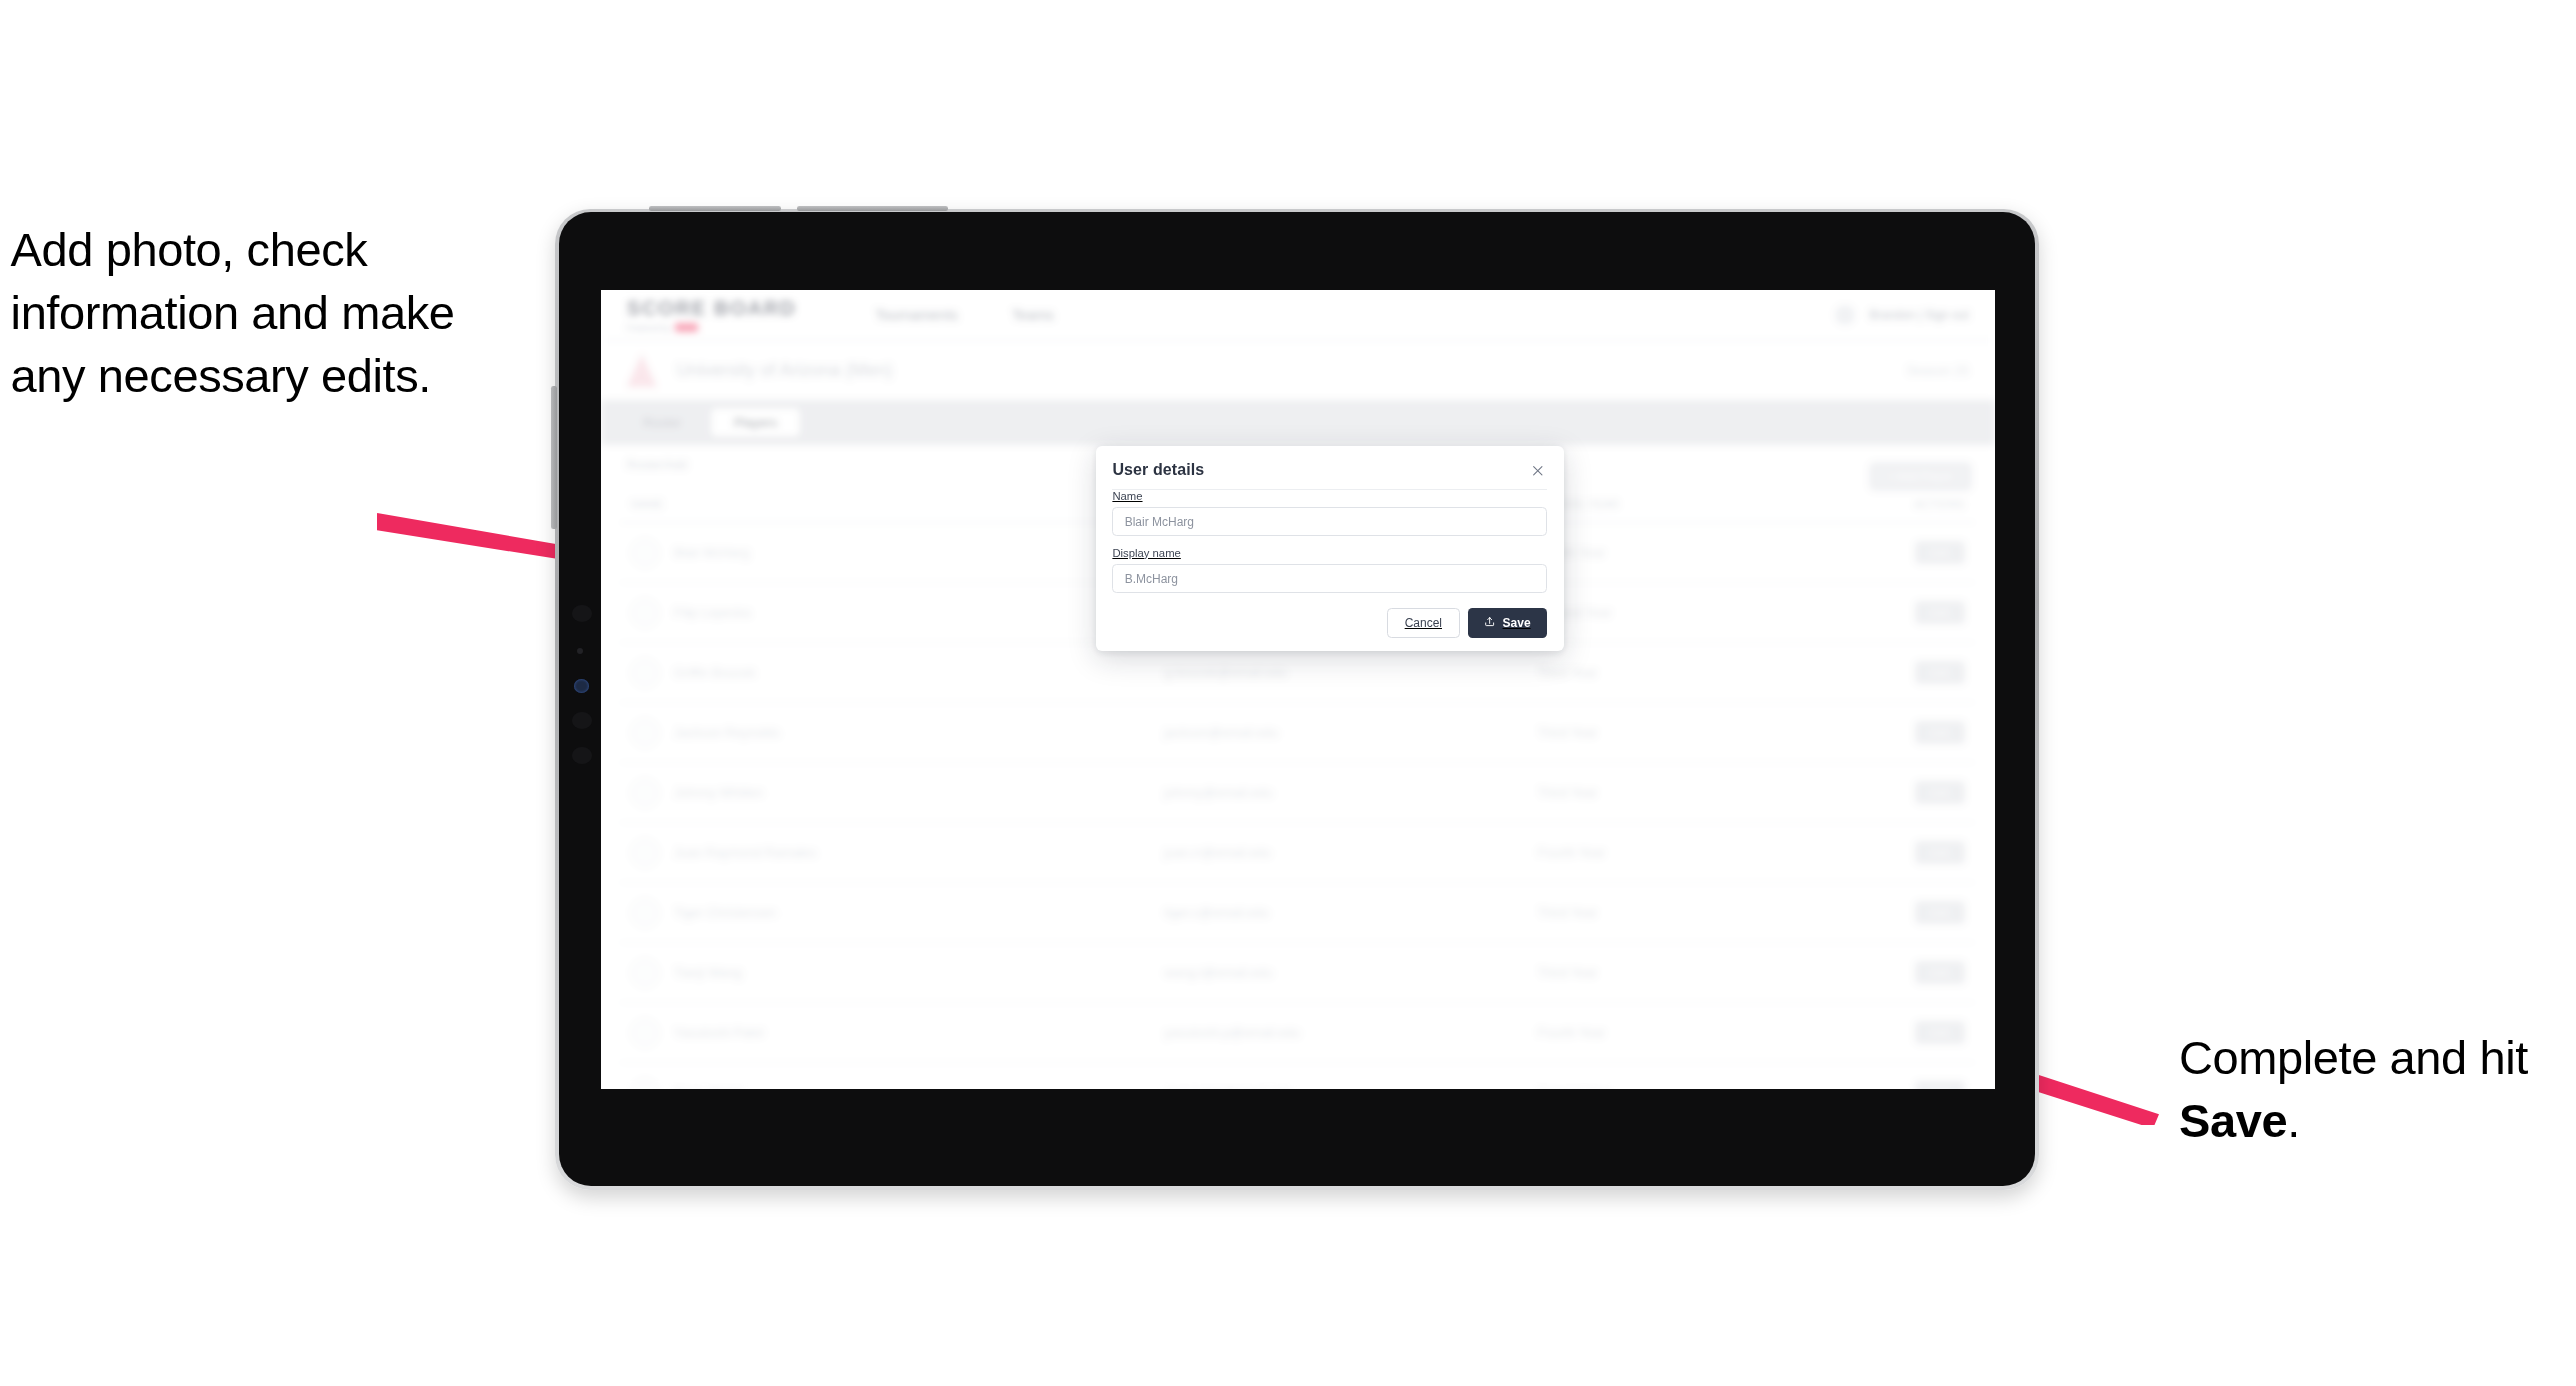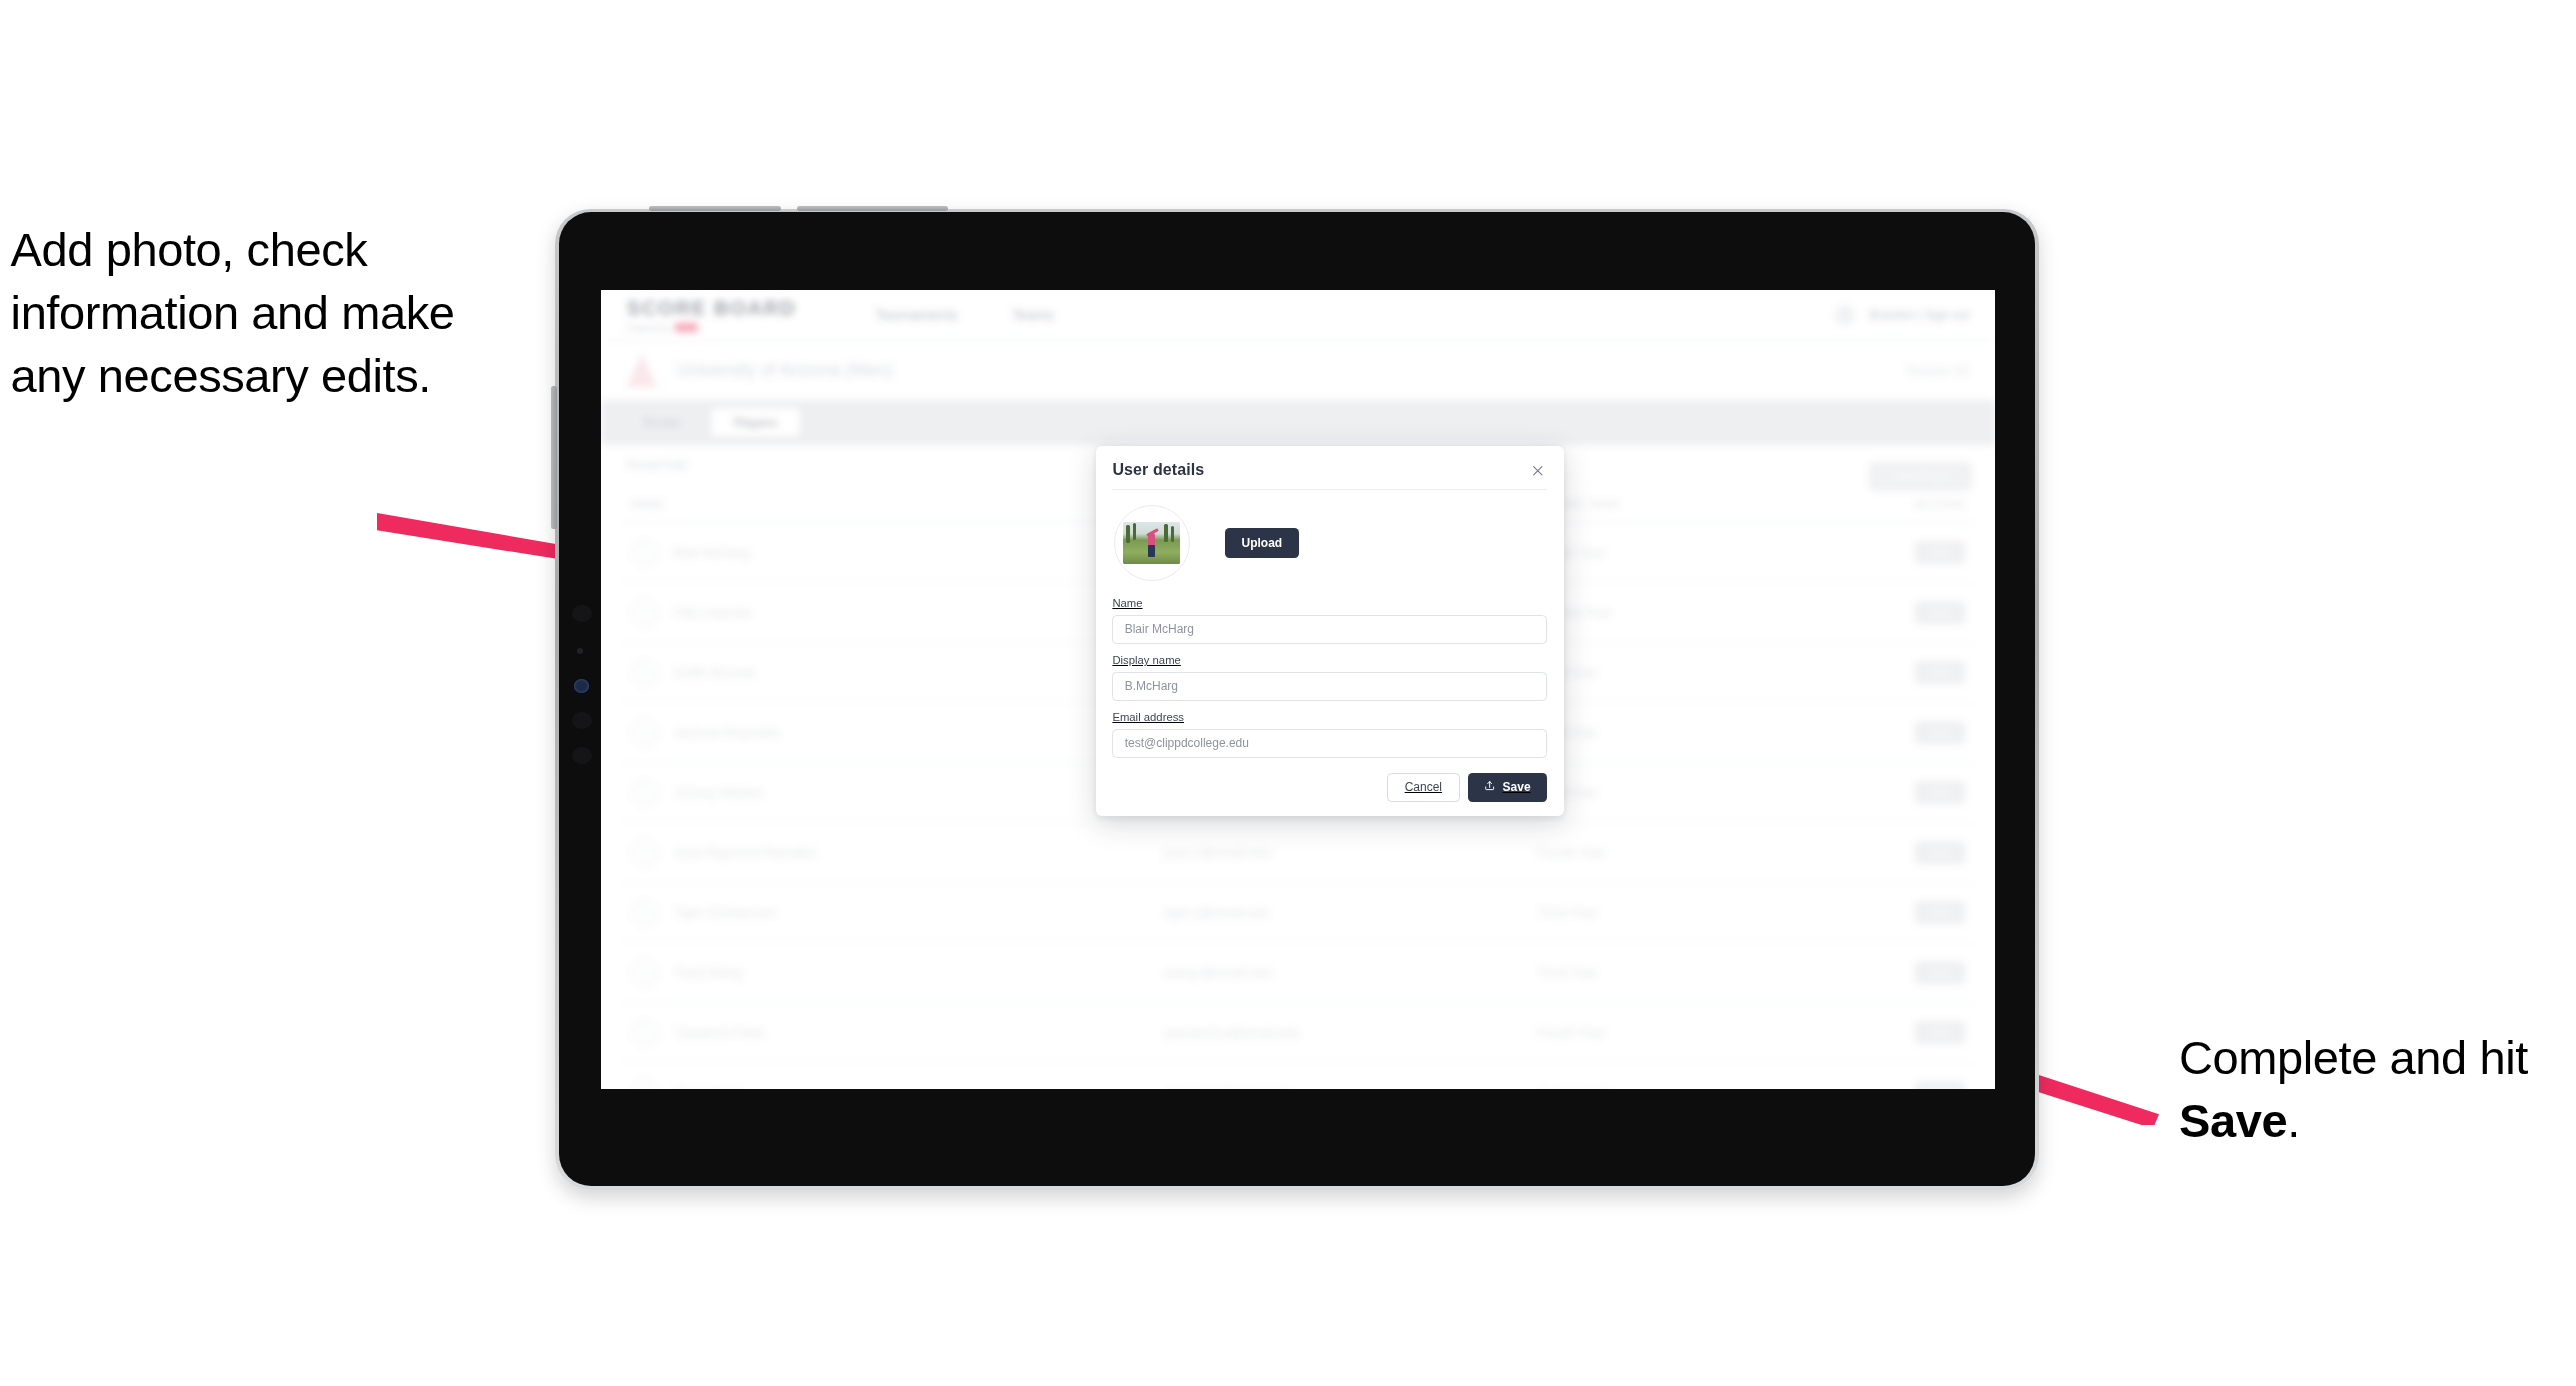--- a/index.html
+++ b/index.html
@@ -420,49 +420,31 @@
         <div class="modal">
           <div class="modal-head">
             <span class="modal-title">User details</span>
             <span class="modal-close">
               <svg width="13.6" height="13.6" viewBox="0 0 18 18" fill="none">
                 <path d="M3.5 3.5 L14.5 14.5 M14.5 3.5 L3.5 14.5" stroke="currentColor" stroke-width="1.4" stroke-linecap="round"></path>
               </svg>
             </span>
           </div>
 
-          <div class="avatar-row">
-            <div class="avatar-circle">
-              <div class="avatar-photo">
-                <span class="ph-tree" style="left:3px;top:3px;width:3.8px;height:18px;"></span>
-                <span class="ph-tree" style="left:9.8px;top:1.5px;width:3px;height:16.6px;"></span>
-                <span class="ph-tree" style="left:41px;top:2.3px;width:3.8px;height:17.4px;"></span>
-                <span class="ph-tree" style="left:48px;top:3.8px;width:3px;height:16px;"></span>
-                <span class="ph-golfer-arms"></span>
-                <span class="ph-golfer-body"></span>
-                <span class="ph-golfer-legs"></span>
-              </div>
-            </div>
-            <button class="upload-btn">Upload</button>
-          </div>
 
           <div class="field">
             <label class="field-label">Name</label>
             <input class="field-input" type="text" readonly="" placeholder="Blair McHarg" style="">
           </div>
 
           <div class="field">
             <label class="field-label">Display name</label>
             <input class="field-input" type="text" readonly="" placeholder="B.McHarg" style="">
           </div>
 
-          <div class="field">
-            <label class="field-label">Email address</label>
-            <input class="field-input" type="text" readonly="" placeholder="test@clippdcollege.edu" style="">
-          </div>
 
 
           <div class="modal-actions">
             <button class="btn-cancel">Cancel</button>
             <button class="btn-save">
               <span>
                 <svg width="11.3" height="11.3" viewBox="0 0 16 16" fill="none">
                   <path d="M8 10.5 V2.4 M8 2.4 L5.2 5.2 M8 2.4 L10.8 5.2" stroke="#ffffff" stroke-width="1.35" stroke-linecap="round" stroke-linejoin="round"></path>
                   <path d="M2.4 9.8 V12.6 A1 1 0 0 0 3.4 13.6 H12.6 A1 1 0 0 0 13.6 12.6 V9.8" stroke="#ffffff" stroke-width="1.35" stroke-linecap="round" stroke-linejoin="round"></path>
                 </svg>

